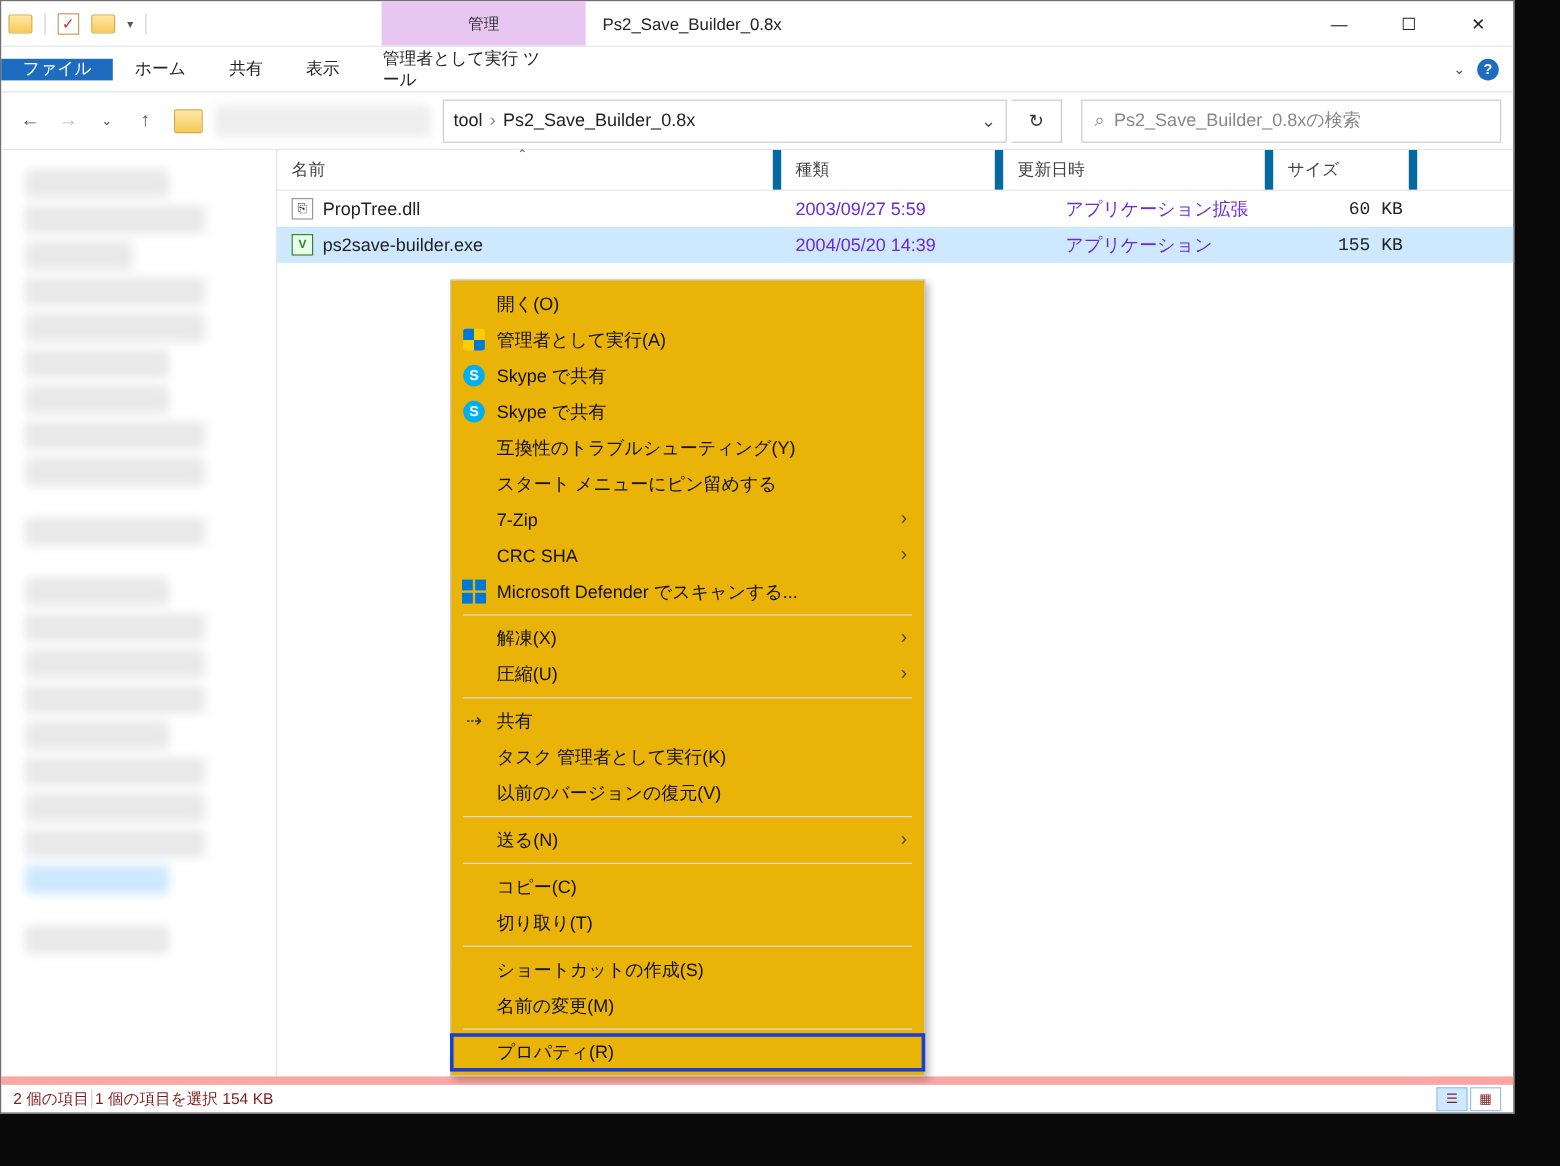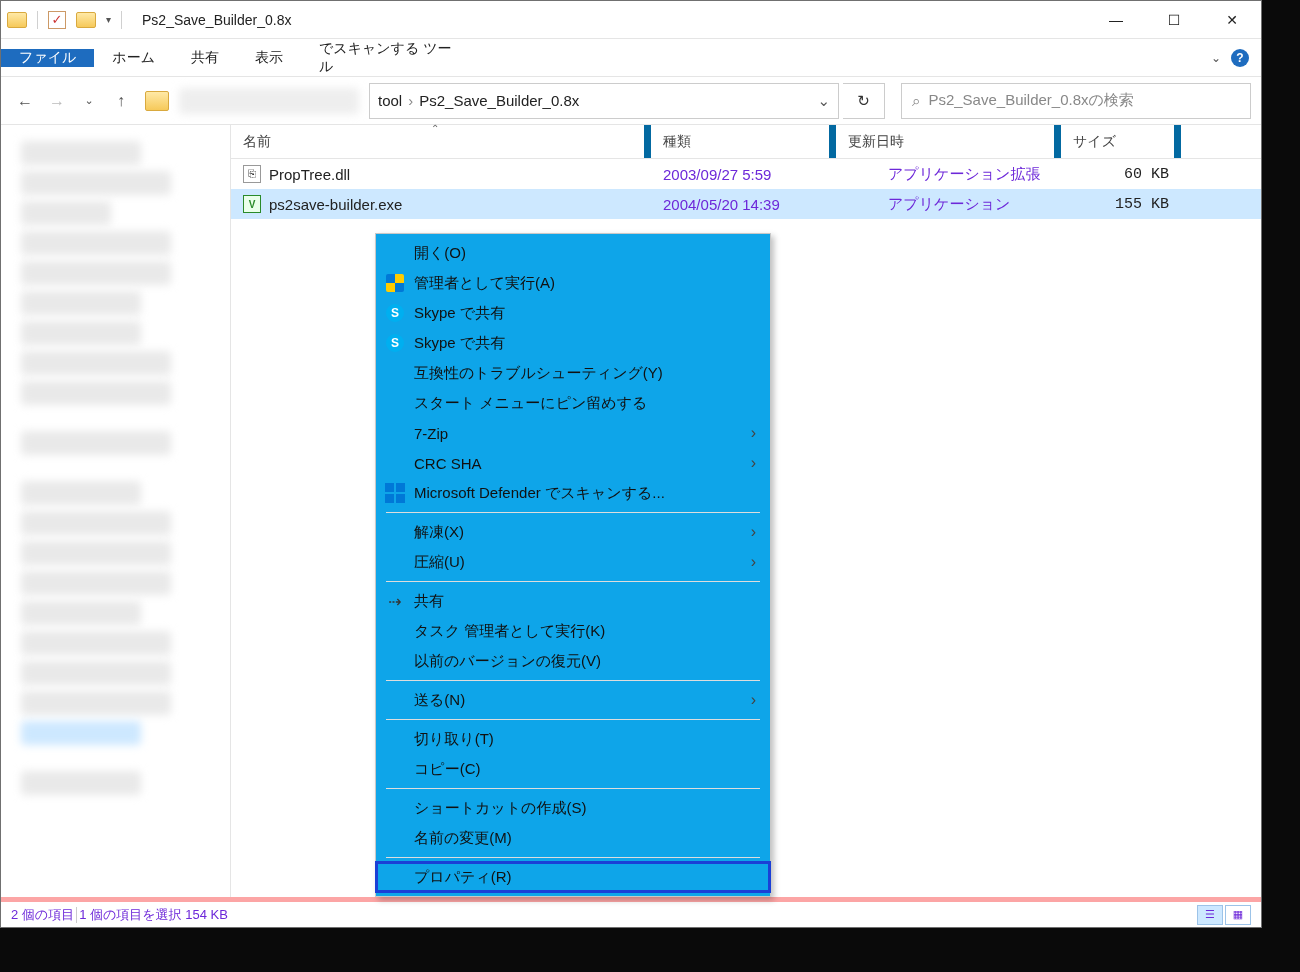--- a/index.html
+++ b/index.html
@@ -58,68 +58,69 @@
 .row { height:30px; display:flex; align-items:center; font-size:15px; color:#222; }
 .row.selected { background:#cde8ff; }
 .row .cell { padding:0 12px; }
 .row .c-name { display:flex; align-items:center; gap:8px; }
 .row .c-size { justify-content:flex-end; text-align:right; }
 .row.data .c-date, .row.data .c-type { color:#6d28d9; }
 .file-icon { width:18px; height:18px; border:1px solid #999; background:#fff; display:flex; align-items:center; justify-content:center; font-size:10px; }
 .exe-icon { width:18px; height:18px; border:1px solid #2a8a2a; background:#eaffea; display:flex; align-items:center; justify-content:center; font-size:10px; color:#2a8a2a; font-weight:bold; }
 
 
-.ctxmenu { position:absolute; left:374px; top:232px; width:396px; background:#0ea5e9; border:1px solid #c8c8c8; box-shadow:3px 3px 6px rgba(0,0,0,.25); padding:4px 0; font-size:15px; color:#111; }
+.ctxmenu { position:absolute; left:374px; top:232px; width:396px; background:#eab308; border:1px solid #c8c8c8; box-shadow:3px 3px 6px rgba(0,0,0,.25); padding:4px 0; font-size:15px; color:#111; }
 .ctxitem { height:30px; display:flex; align-items:center; padding:0 14px 0 38px; position:relative; }
 .ctxitem .ico { position:absolute; left:8px; width:22px; height:22px; display:flex; align-items:center; justify-content:center; }
 .ctxitem .arrow { margin-left:auto; color:#444; font-size:16px; }
 .ctxsep { height:1px; background:#ddd; margin:4px 10px; }
 .ctxitem.highlight { outline:3px solid #1a3fd6; outline-offset:-2px;align-items:center; }
 .shield { width:18px; height:18px; background:conic-gradient(#ffcc00 0 25%, #0078d7 25% 50%, #ffcc00 50% 75%, #0078d7 75% 100%); border-radius:2px; }
 .skype { width:18px; height:18px; border-radius:50%; background:#00aff0; color:#fff; display:flex; align-items:center; justify-content:center; font-size:12px; font-weight:bold; }
 .defender { width:20px; height:20px; display:grid; grid-template:1fr 1fr/1fr 1fr; gap:2px; }
 .defender div { background:#0078d7; }
 .share-ico { font-size:16px; color:#333; }
 
 
-.statusbar { position:absolute; bottom:0; left:0; right:0; height:30px; border-top:5px solid #fca5a5; display:flex; align-items:center; padding:0 10px; font-size:13px; color:#6d28d9; gap:2px; }
+.statusbar { position:absolute; bottom:0; left:0; right:0; height:30px; border-top:7px solid #fca5a5; display:flex; align-items:center; padding:0 10px; font-size:13px; color:#7f1d1d; gap:2px; }
 .statusbar .sep { width:1px; height:16px; background:#ccc; }
 .view-toggles { margin-left:auto; display:flex; gap:2px; }
 .vt { width:26px; height:20px; border:1px solid #9cc3e8; display:flex; align-items:center; justify-content:center; font-size:11px; }
 .vt.active { background:#cde8ff; }
 </style>
 </head>
 <body>
 
 <div class="window">
 
   <div class="titlebar">
     <div class="qat">
       <div class="folder-icon"></div>
       <div class="sep"></div>
       <div class="check-icon">✓</div>
       <div class="folder-icon"></div>
       <div class="down">▾</div>
       <div class="sep"></div>
     </div>
+    <div class="context-tab">管理</div>
     <div class="title-text">Ps2_Save_Builder_0.8x</div>
     <div class="title-spacer"></div>
     <div class="winbtns">
       <div class="winbtn">―</div>
       <div class="winbtn">☐</div>
       <div class="winbtn close">✕</div>
     </div>
   </div>
 
   <div class="ribbon">
     <div class="file-tab">ファイル</div>
     <div class="rtab">ホーム</div>
     <div class="rtab">共有</div>
     <div class="rtab">表示</div>
-    <div class="rtab context">でスキャンする ツール</div>
+    <div class="rtab context">管理者として実行 ツール</div>
     <div class="ribbon-right">
       <span class="chev">⌄</span>
       <div class="help">?</div>
     </div>
   </div>
 
   <div class="navbar">
     <div class="navbtn">←</div>
     <div class="navbtn disabled">→</div>
     <div class="navbtn" style="font-size:11px">⌄</div>
@@ -274,24 +275,24 @@
     <div class="ctxitem">
         <span>以前のバージョンの復元(V)</span>
       </div>
     <div class="ctxsep"></div>
     <div class="ctxitem">
         <span>送る(N)</span>
         <span class="arrow">›</span>
       </div>
     <div class="ctxsep"></div>
     <div class="ctxitem">
+        <span>コピー(C)</span>
+      </div>
+    <div class="ctxitem">
         <span>切り取り(T)</span>
-      </div>
-    <div class="ctxitem">
-        <span>コピー(C)</span>
       </div>
     <div class="ctxsep"></div>
     <div class="ctxitem">
         <span>ショートカットの作成(S)</span>
       </div>
     <div class="ctxitem">
         <span>名前の変更(M)</span>
       </div>
     <div class="ctxsep"></div>
     <div class="ctxitem highlight">

